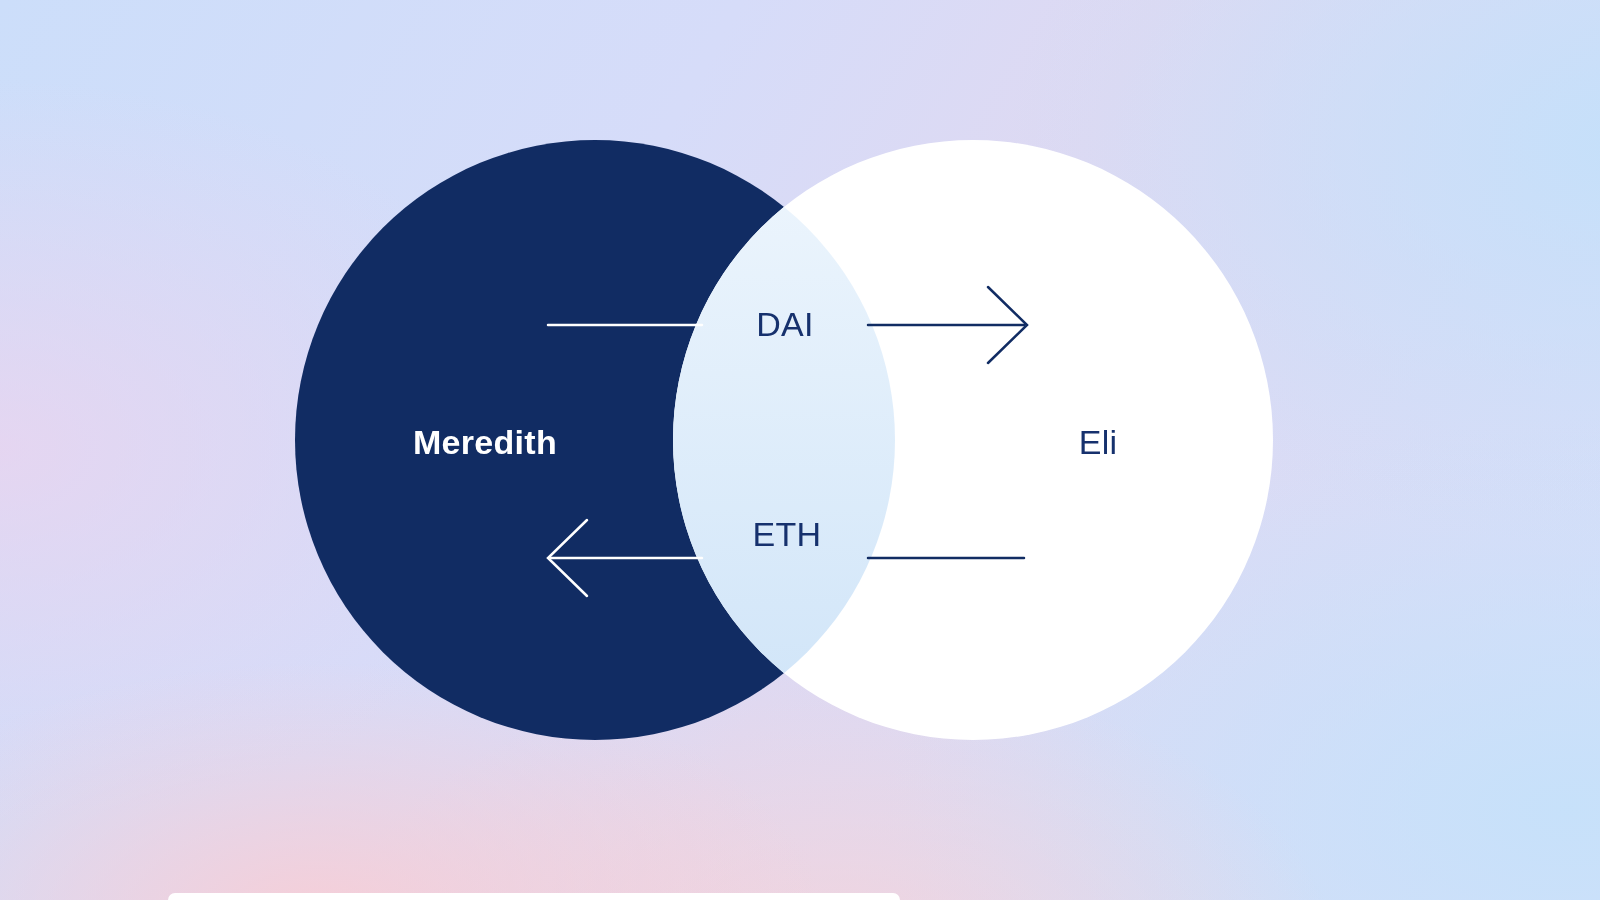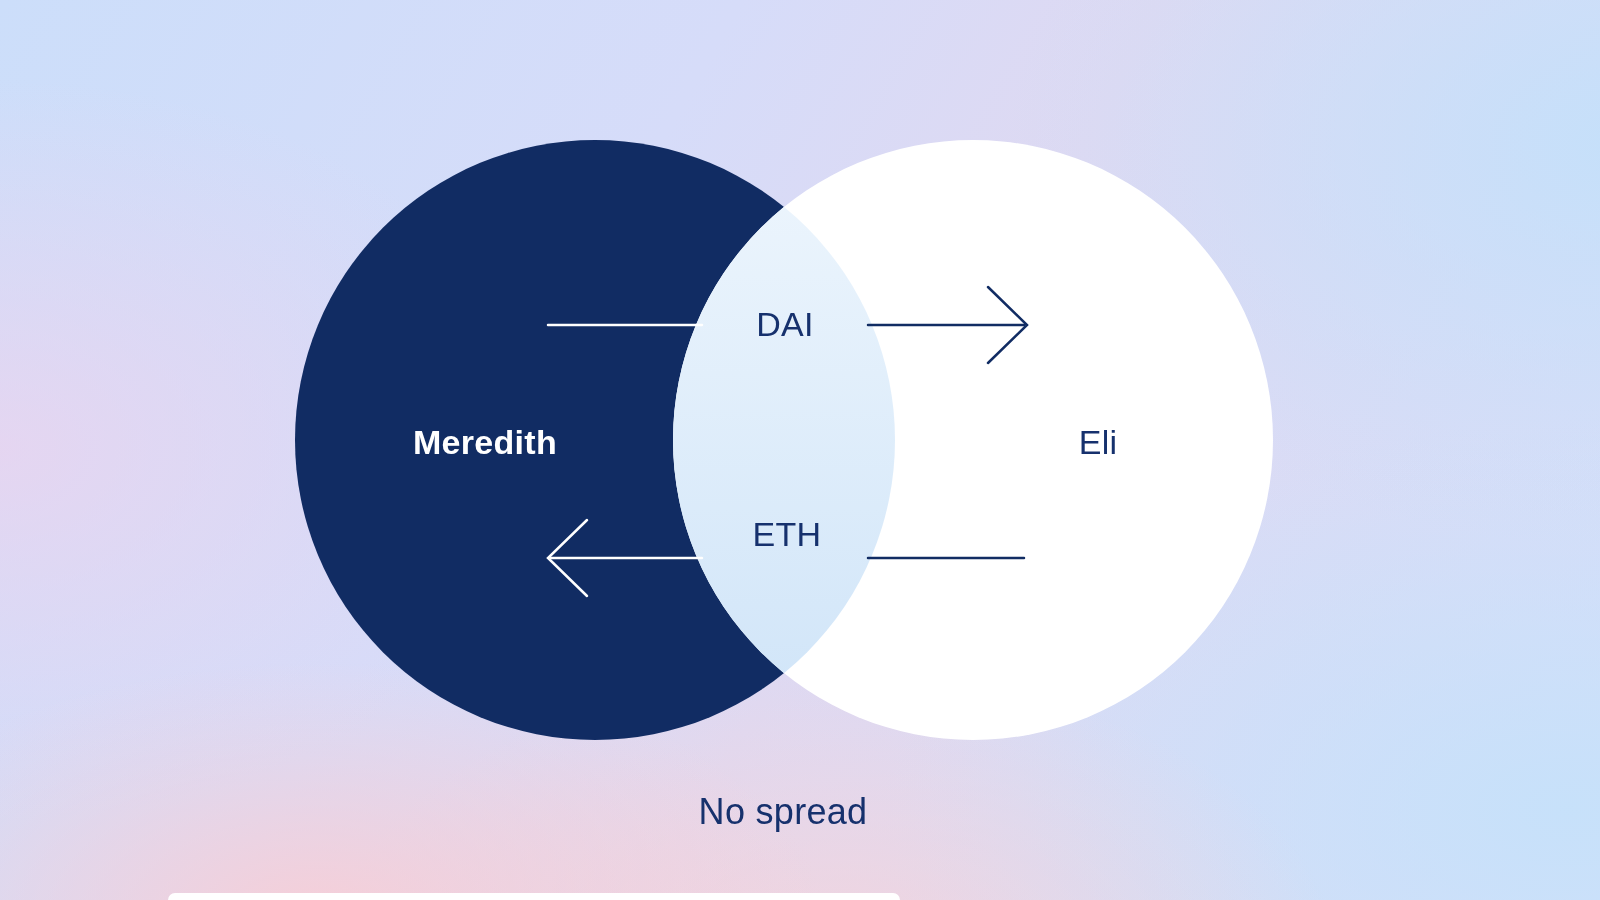--- a/index.html
+++ b/index.html
@@ -70,17 +70,16 @@
   </svg>
 
   <div class="label white" style="left:485px;top:442px;font-weight:bold;">Meredith</div>
 
   <div class="label navy" style="left:1098px;top:442px;">Eli</div>
 
   <div class="label navy" style="left:785px;top:324px;">DAI</div>
 
   <div class="label navy" style="left:787px;top:534px;">ETH</div>
 
-  <div class="label navy caption" style="left:783px;top:812px;">No spread</div>
 
   <div class="bottom-sheet"></div>
 
 </div>
 
 </body></html>

